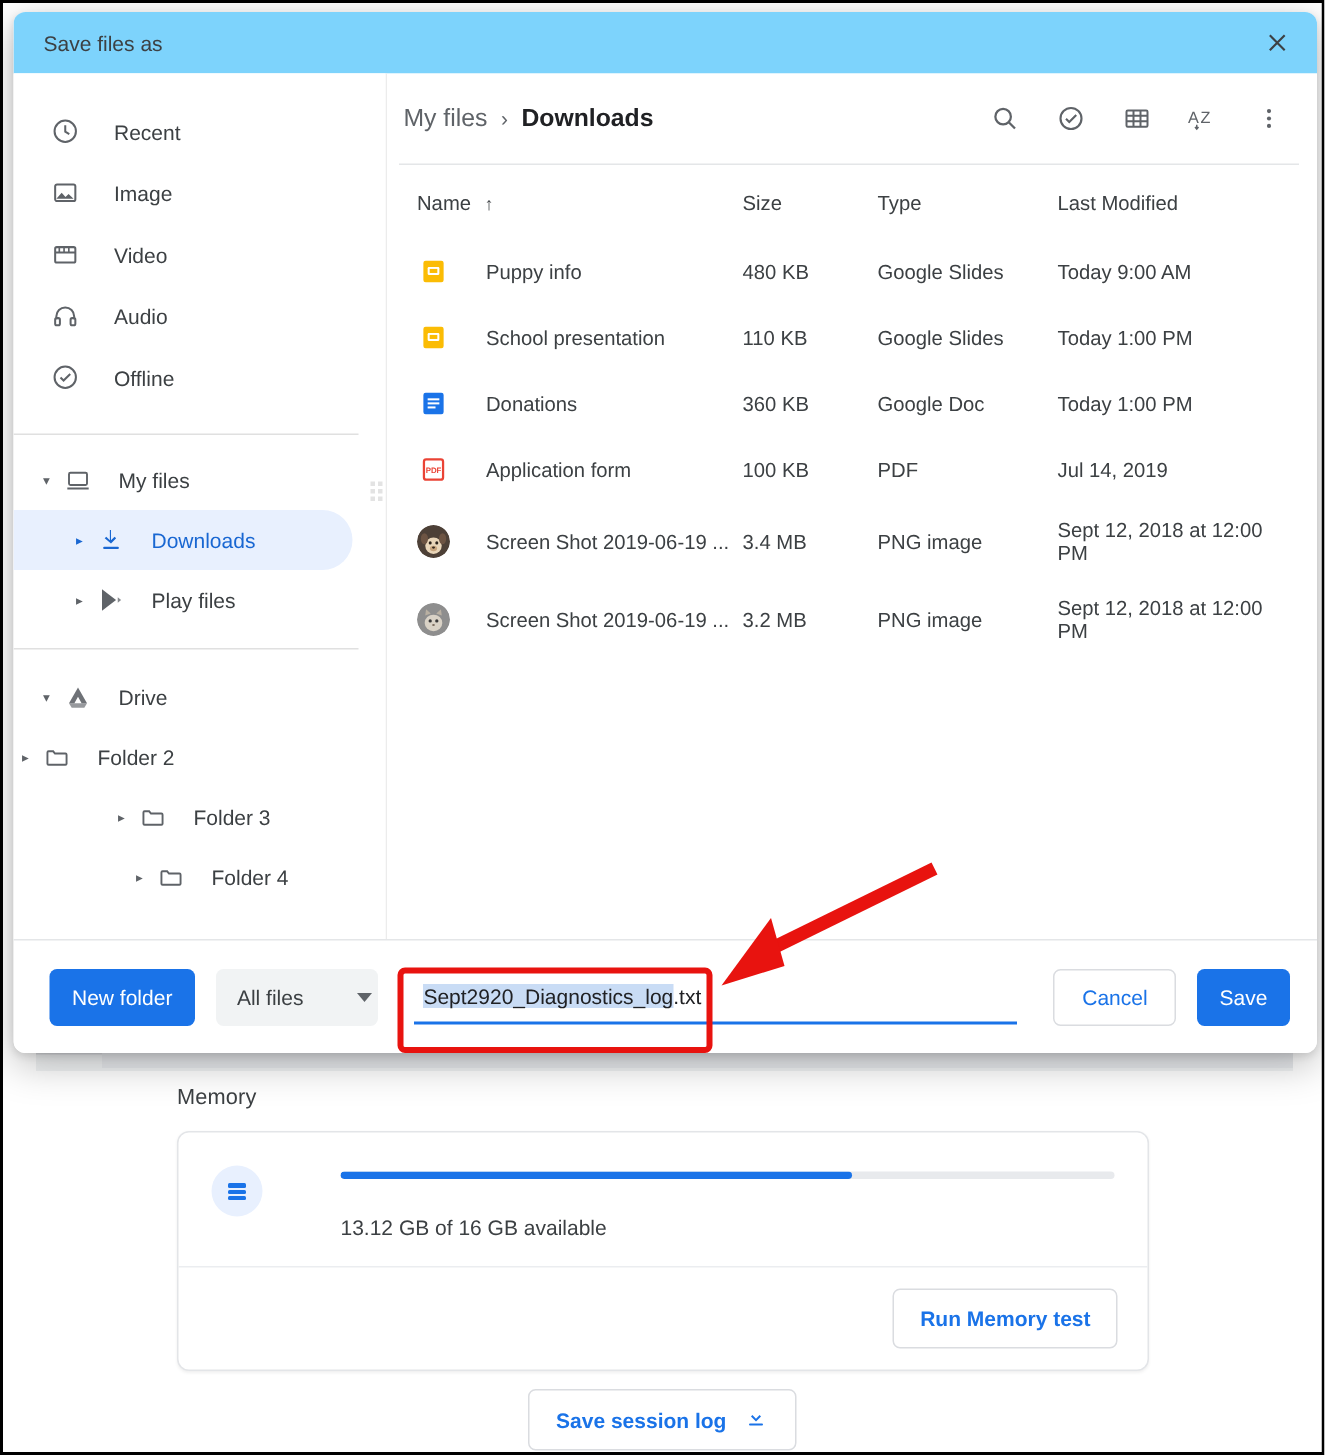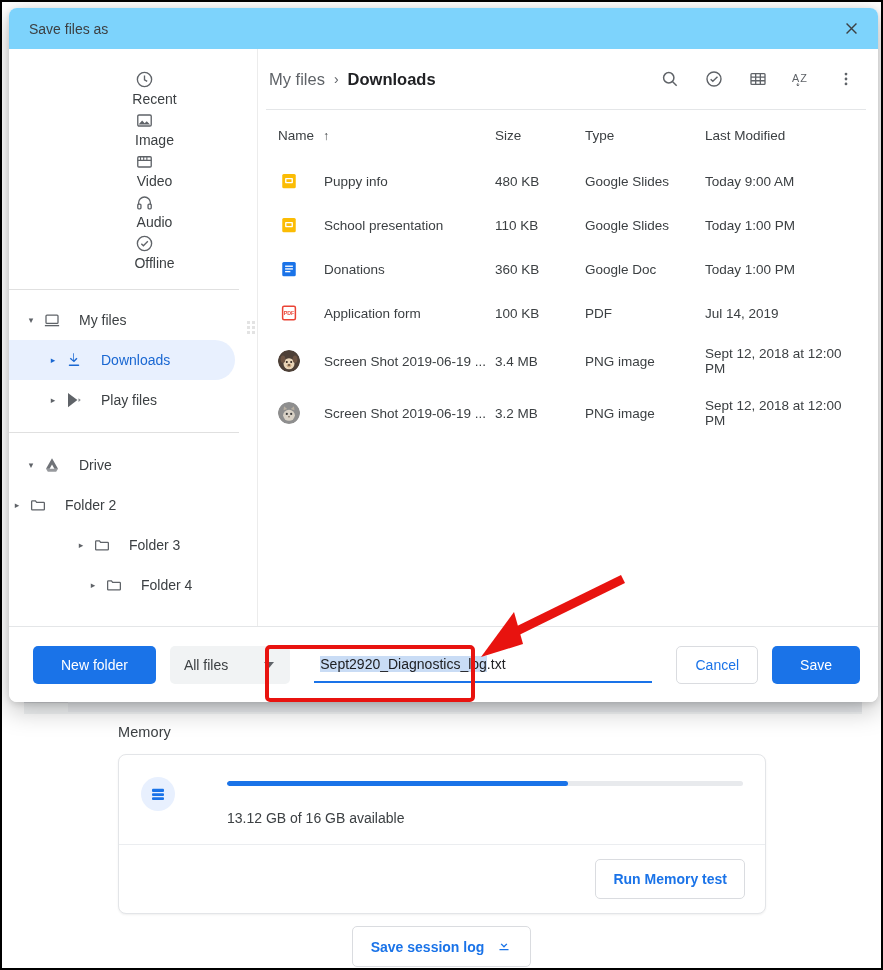--- a/index.html
+++ b/index.html
@@ -161,21 +161,20 @@
     padding-top: 18px;
     position: relative;
     background: #fff;
   }
   .nav-item {
     display: flex; align-items: center;
     height: 41px;
     padding-left: 22px;
     cursor: pointer;
     border-radius: 0 20px 20px 0;
-    flex-direction: column;
   }
   .nav-item .nav-icon {
     width: 24px; height: 24px;
     display: flex; align-items: center; justify-content: center;
     color: #5f6368;
     flex: 0 0 auto;
   }
   .nav-item .nav-label {
     margin-left: 21px;
     font-size: 14px;
@@ -306,32 +305,32 @@
     padding: 0 18px 0 24px;
     gap: 14px;
     background: #fff;
   }
   .btn-primary {
     background: #1a73e8;
     color: #fff;
     border: none;
     border-radius: 5px;
     font-size: 14px;
-    padding: 11px 28px;
+    padding: 11px 15px;
     cursor: pointer;
     font-family: "Liberation Sans", sans-serif;
   }
   .select-box {
     background: #f1f3f4;
     border: none;
     border-radius: 5px;
     height: 38px;
     min-width: 104px;
     display: flex; align-items: center;
-    padding: 0 16px 0 14px;
+    padding: 0 4px 0 14px;
     font-size: 14px;
     color: #3c4043;
     cursor: pointer;
     gap: 36px;
   }
   .caret {
     width: 0; height: 0;
     border-left: 5px solid transparent;
     border-right: 5px solid transparent;
     border-top: 6px solid #5f6368;

